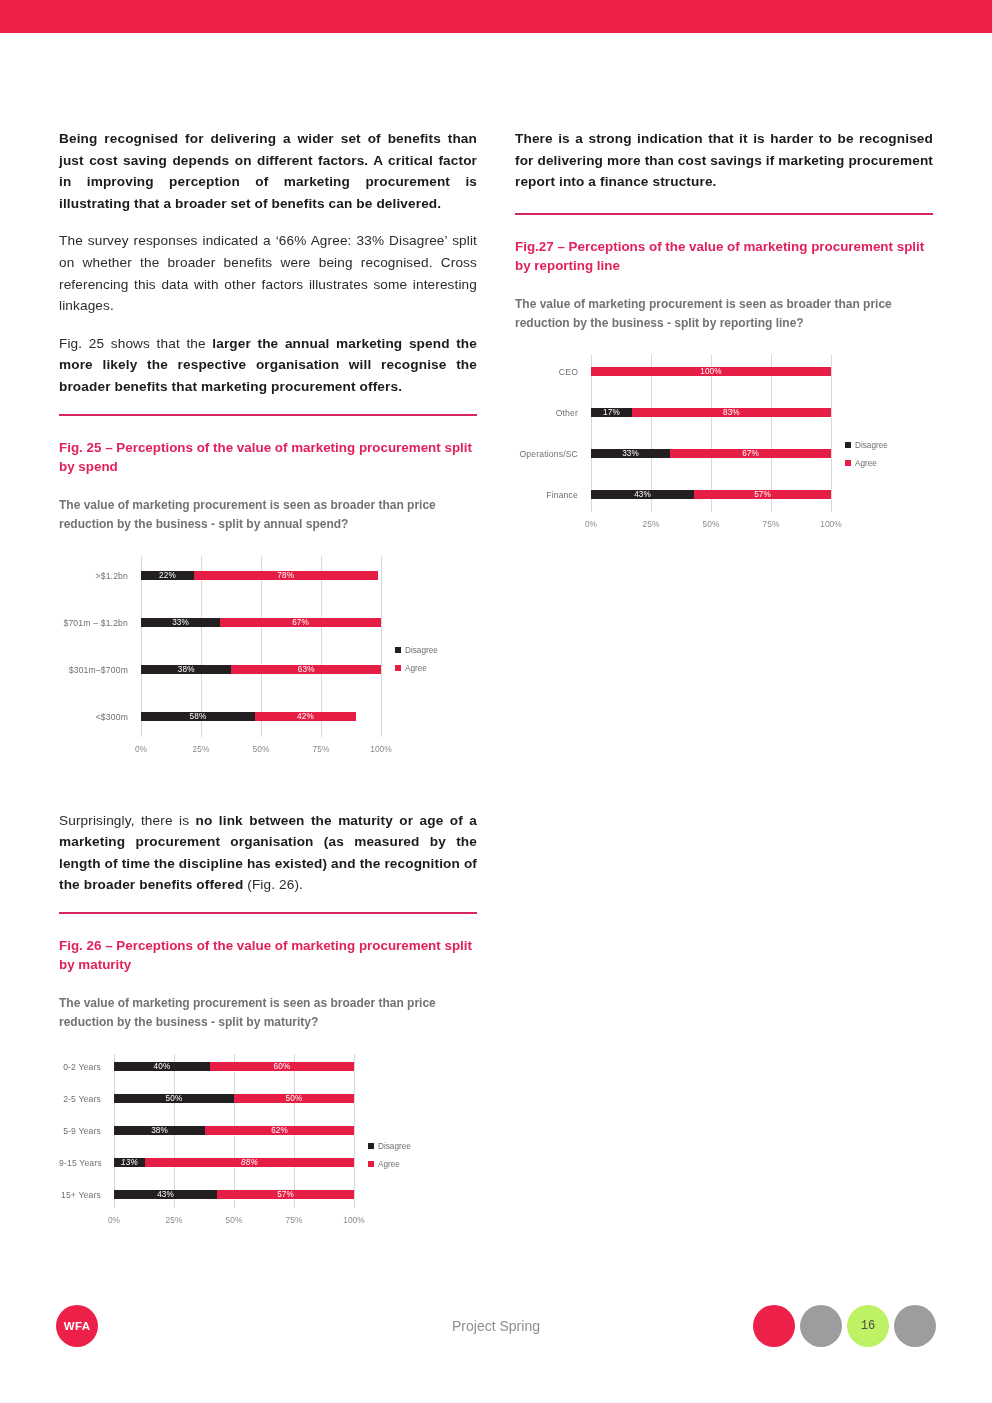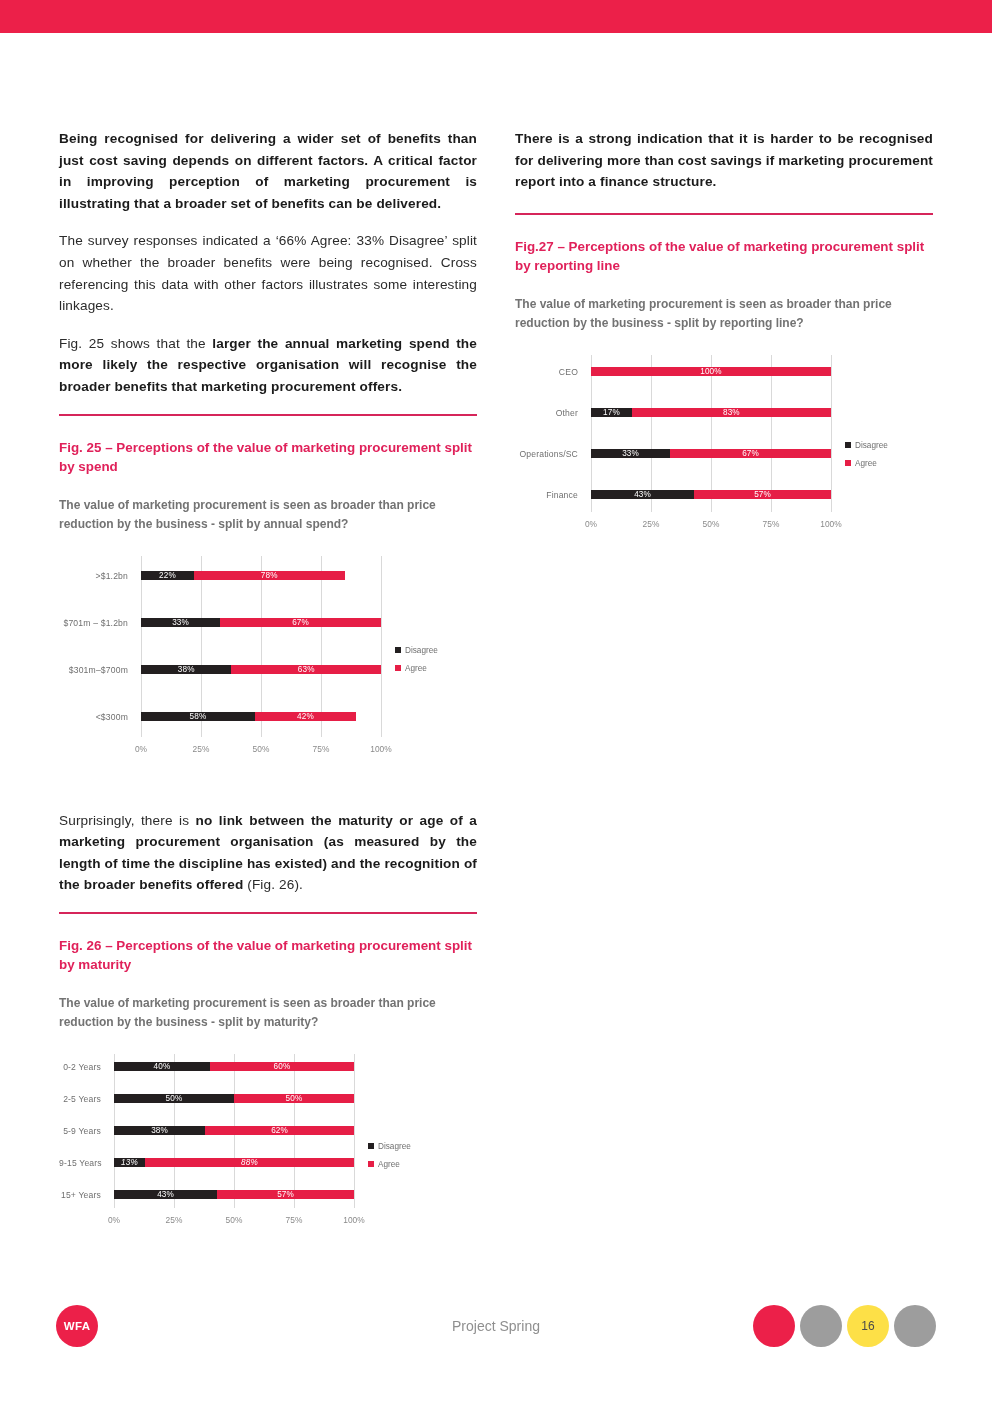--- a/index.html
+++ b/index.html
@@ -212,21 +212,21 @@
     width: 42px;
     height: 42px;
     border-radius: 50%;
     display: flex;
     align-items: center;
     justify-content: center;
     font-size: 12px;
   }
   .dot-pink  { background: #ec2049; }
   .dot-gray  { background: #9d9d9d; }
-  .dot-black { background: #fde047; color: #4a4a4a; }
+  .dot-black { background: #bef264; color: #4a4a4a; font-family: Liberation Mono, monospace; }
 </style>
 </head>
 <body>
 
 <div class="page">
 
   <div class="top-bar"></div>
 
   <div class="col col-left">
 
@@ -246,21 +246,21 @@
               <div class="grid-line" style="left: 0px;"></div>
               <div class="grid-line" style="left: 60px;"></div>
               <div class="grid-line" style="left: 120px;"></div>
               <div class="grid-line" style="left: 180px;"></div>
               <div class="grid-line" style="left: 240px;"></div>
             </div>
             <div class="row" style="height: 40px; margin-bottom: 7px;">
               <div class="row-label" style="width: 82px;">&gt;$1.2bn</div>
               <div class="bar-area" style="width: 240px; flex: 0 0 240px;">
                 <div class="seg seg-disagree" style="width: 52.8px;">22%</div>
-                <div class="seg seg-agree" style="width: 151px;">78%</div>
+                <div class="seg seg-agree" style="width: 184px;">78%</div>
               </div>
             </div>
             <div class="row" style="height: 40px; margin-bottom: 7px;">
               <div class="row-label" style="width: 82px;">$701m – $1.2bn</div>
               <div class="bar-area" style="width: 240px; flex: 0 0 240px;">
                 <div class="seg seg-disagree" style="width: 79.2px;">33%</div>
                 <div class="seg seg-agree" style="width: 160.8px;">67%</div>
               </div>
             </div>
             <div class="row" style="height: 40px; margin-bottom: 7px;">

